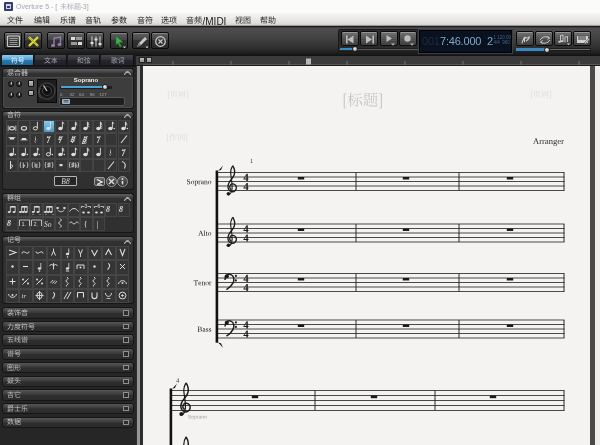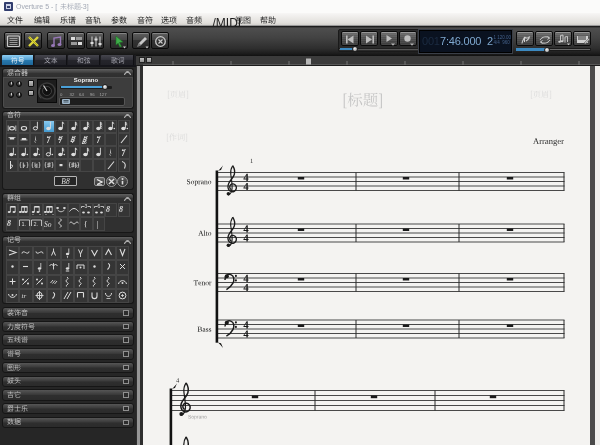--- a/index.html
+++ b/index.html
@@ -55,21 +55,21 @@
     <path transform="translate(8.0 7.04) scale(0.00800 -0.00800)" d="M395 277C439 213 495 127 521 76L585 115C557 164 500 247 456 309ZM734 541V432H337V363H734V16C734 -1 728 -5 708 -6C690 -7 623 -7 552 -5C563 -26 574 -57 578 -78C668 -78 727 -77 761 -66C795 -54 807 -32 807 15V363H943V432H807V541ZM260 550C209 441 126 332 41 261C57 246 83 215 93 200C126 229 159 264 190 303V-80H263V405C288 445 311 485 331 526ZM182 843C151 743 98 643 36 578C54 569 85 548 99 536C132 575 164 625 193 680H245C267 634 292 579 306 545L373 568C361 596 339 640 319 680H475V744H223C235 771 246 799 255 826ZM576 843C546 743 491 648 425 586C443 576 474 555 488 543C523 580 557 627 586 680H655C683 639 714 590 728 559L794 586C781 611 758 646 734 680H934V744H617C628 771 638 798 647 826Z"></path>
   </svg>
 <svg style="position:absolute;left:161px;top:15.8px;overflow:visible;" width="16" height="9" fill="#222">
     <path transform="translate(0.0 7.04) scale(0.00800 -0.00800)" d="M61 765C119 716 187 646 216 597L278 644C246 692 177 760 118 806ZM446 810C422 721 380 633 326 574C344 565 376 545 390 534C413 562 435 597 455 636H603V490H320V423H501C484 292 443 197 293 144C309 130 331 102 339 83C507 149 557 264 576 423H679V191C679 115 696 93 771 93C786 93 854 93 869 93C932 93 952 125 959 252C938 257 907 268 893 282C890 177 886 163 861 163C847 163 792 163 782 163C756 163 753 166 753 191V423H951V490H678V636H909V701H678V836H603V701H485C498 731 509 763 518 795ZM251 456H56V386H179V83C136 63 90 27 45 -15L95 -80C152 -18 206 34 243 34C265 34 296 5 335 -19C401 -58 484 -68 600 -68C698 -68 867 -63 945 -58C946 -36 958 1 966 20C867 10 715 3 601 3C495 3 411 9 349 46C301 74 278 98 251 100Z"></path>
     <path transform="translate(8.0 7.04) scale(0.00800 -0.00800)" d="M618 500V289C618 184 591 56 319 -19C335 -34 357 -61 366 -77C649 12 693 158 693 289V500ZM689 91C766 41 864 -31 911 -79L961 -26C913 21 813 90 736 138ZM29 184 48 106C140 137 262 179 379 219L369 284L247 247V650H363V722H46V650H172V225ZM417 624V153H490V556H816V155H891V624H655C670 655 686 692 702 728H957V796H381V728H613C603 694 591 656 578 624Z"></path>
   </svg>
 <svg style="position:absolute;left:185.5px;top:15.8px;overflow:visible;" width="16" height="9" fill="#222">
     <path transform="translate(0.0 7.04) scale(0.00800 -0.00800)" d="M435 833C450 808 464 777 474 749H112V681H897V749H558C548 780 530 819 509 848ZM248 659C274 616 297 557 306 514H55V446H946V514H693C718 556 743 611 766 659L685 679C668 631 638 561 613 514H349L385 523C376 565 351 628 319 675ZM267 130H740V21H267ZM267 190V294H740V190ZM193 358V-81H267V-43H740V-79H818V358Z"></path>
     <path transform="translate(8.0 7.04) scale(0.00800 -0.00800)" d="M701 501C699 151 688 35 446 -30C459 -43 477 -67 483 -83C743 -9 762 129 764 501ZM728 84C795 34 881 -38 923 -82L968 -34C925 9 837 78 770 126ZM428 386C376 178 261 42 49 -25C64 -40 81 -65 88 -83C315 -3 438 144 493 371ZM133 397C113 323 80 248 37 197C54 189 81 172 93 162C135 217 174 301 196 383ZM544 609V137H608V550H854V139H922V609H742L782 714H950V781H518V714H709C699 680 686 640 672 609ZM114 753V529H39V461H248V158H316V461H502V529H334V652H479V716H334V841H266V529H176V753Z"></path>
   </svg>
-<div style="position:absolute;left:202.5px;top:15.5px;font-size:12px;color:#191919;padding-left:10px;">/MIDI</div>
+<div style="position:absolute;left:202.5px;top:15.5px;font-size:10px;color:#191919;">/MIDI</div>
 <svg style="position:absolute;left:234.5px;top:15.8px;overflow:visible;" width="16" height="9" fill="#222">
     <path transform="translate(0.0 7.04) scale(0.00800 -0.00800)" d="M450 791V259H523V725H832V259H907V791ZM154 804C190 765 229 710 247 673L308 713C290 748 250 800 211 838ZM637 649V454C637 297 607 106 354 -25C369 -37 393 -65 402 -81C552 -2 631 105 671 214V20C671 -47 698 -65 766 -65H857C944 -65 955 -24 965 133C946 138 921 148 902 163C898 19 893 -8 858 -8H777C749 -8 741 0 741 28V276H690C705 337 709 397 709 452V649ZM63 668V599H305C247 472 142 347 39 277C50 263 68 225 74 204C113 233 152 269 190 310V-79H261V352C296 307 339 250 359 219L407 279C388 301 318 381 280 422C328 490 369 566 397 644L357 671L343 668Z"></path>
     <path transform="translate(8.0 7.04) scale(0.00800 -0.00800)" d="M375 279C455 262 557 227 613 199L644 250C588 276 487 309 407 325ZM275 152C413 135 586 95 682 61L715 117C618 149 445 188 310 203ZM84 796V-80H156V-38H842V-80H917V796ZM156 29V728H842V29ZM414 708C364 626 278 548 192 497C208 487 234 464 245 452C275 472 306 496 337 523C367 491 404 461 444 434C359 394 263 364 174 346C187 332 203 303 210 285C308 308 413 345 508 396C591 351 686 317 781 296C790 314 809 340 823 353C735 369 647 396 569 432C644 481 707 538 749 606L706 631L695 628H436C451 647 465 666 477 686ZM378 563 385 570H644C608 531 560 496 506 465C455 494 411 527 378 563Z"></path>
   </svg>
 <svg style="position:absolute;left:259.5px;top:15.8px;overflow:visible;" width="16" height="9" fill="#222">
     <path transform="translate(0.0 7.04) scale(0.00800 -0.00800)" d="M274 840V761H66V700H274V627H87V568H274V544C274 528 272 510 266 490H50V429H237C206 384 154 340 69 311C86 297 110 273 122 257C231 300 291 366 322 429H540V490H344C348 510 350 528 350 544V568H513V627H350V700H534V761H350V840ZM584 798V303H656V733H827C800 690 767 640 734 596C822 547 855 502 855 466C855 445 848 431 830 423C818 419 803 416 788 415C759 413 723 414 680 418C692 401 702 374 704 355C743 351 786 352 820 355C840 357 863 363 880 371C913 389 930 417 929 461C929 506 900 554 814 607C856 657 900 718 938 770L886 801L873 798ZM150 262V-26H226V194H458V-78H536V194H789V58C789 45 785 41 768 40C752 40 693 40 629 41C639 23 651 -4 655 -24C739 -24 792 -24 824 -13C856 -2 866 19 866 56V262H536V341H458V262Z"></path>
     <path transform="translate(8.0 7.04) scale(0.00800 -0.00800)" d="M633 840C633 763 633 686 631 613H466V542H628C614 300 563 93 371 -26C389 -39 414 -64 426 -82C630 52 685 279 700 542H856C847 176 837 42 811 11C802 -1 791 -4 773 -4C752 -4 700 -3 643 1C656 -19 664 -50 666 -71C719 -74 773 -75 804 -72C836 -69 857 -60 876 -33C909 10 919 153 929 576C929 585 929 613 929 613H703C706 687 706 763 706 840ZM34 95 48 18C168 46 336 85 494 122L488 190L433 178V791H106V109ZM174 123V295H362V162ZM174 509H362V362H174ZM174 576V723H362V576Z"></path>
   </svg>
 <div style="position:absolute;left:0px;top:26px;width:600px;height:30px;background:linear-gradient(180deg,#0e0e0e 0%,#4e4e4e 7%,#424242 40%,#2e2e2e 75%,#1b1b1b 93%,#101010 100%);"></div>
 <div class="btn" style="left:4px;top:31.5px;width:18px;height:17.5px;">

